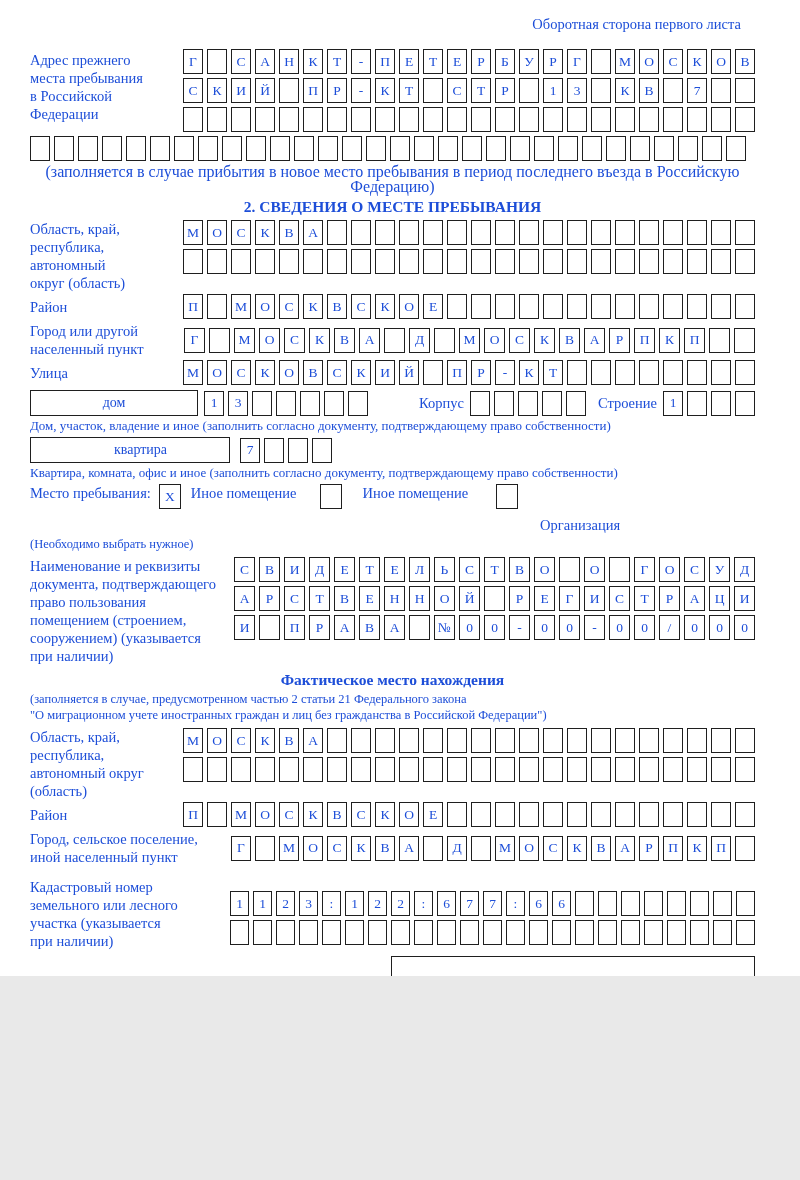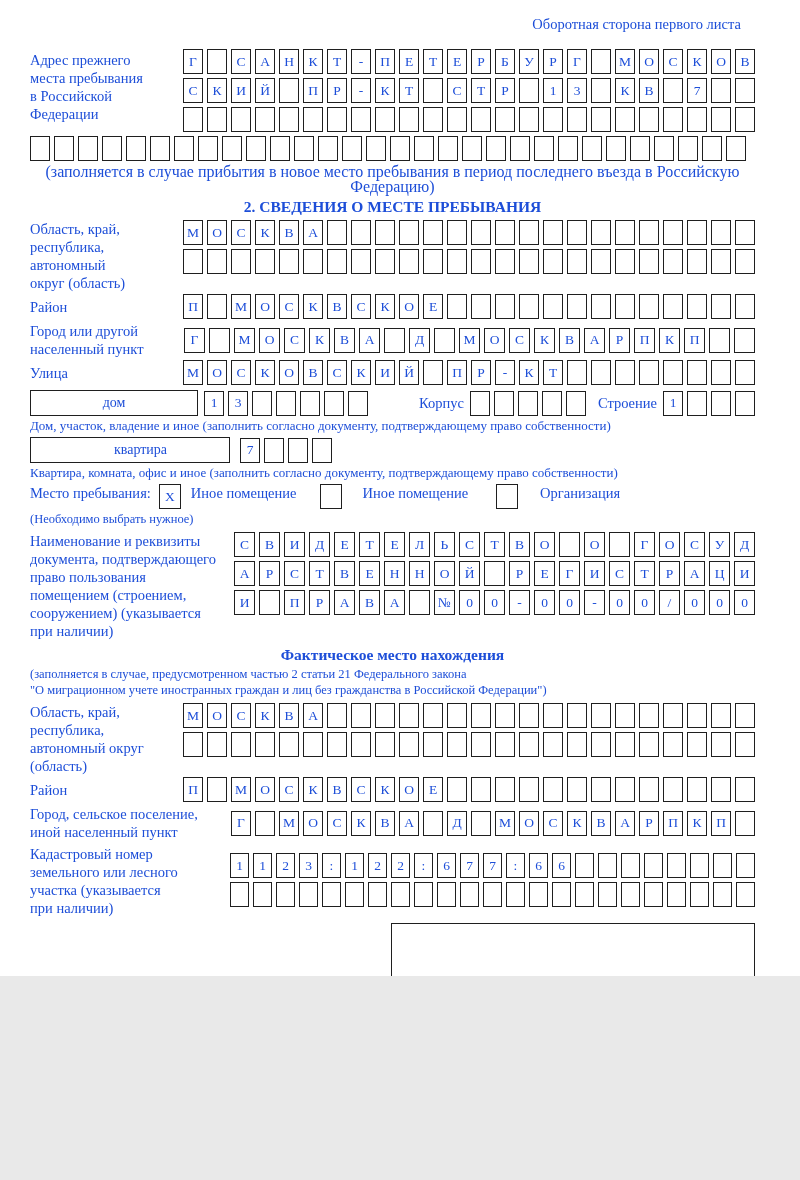--- a/index.html
+++ b/index.html
@@ -371,21 +371,21 @@
   </div>
   <div class="caption">Квартира, комната, офис и иное (заполнить согласно документу, подтверждающему право собственности)</div>
 
   <div style="display:flex; align-items:flex-start; margin-top:4px;">
     <span class="flabel">Место пребывания:</span>
     <span class="cell" style="width:22px; margin-left:8px;">X</span>
     <span class="flabel" style="margin-left:10px;">Иное помещение</span>
     <span class="cell" style="width:22px; margin-left:24px;"></span>
     <span class="flabel" style="margin-left:20px;">Иное помещение</span>
     <span class="cell" style="width:22px; margin-left:28px;"></span>
-    <span class="flabel" style="margin-left:22px;">Организация</span>
+    <span class="flabel" style="margin-left:22px;margin-top:32px;">Организация</span>
   </div>
   <div class="small-note" style="padding-right:120px; margin-top:2px;">(Необходимо выбрать нужное)</div>
 
   <div class="frow" style="margin-top:5px;">
     <div class="flabel" style="width:205px;">
       <span>Наименование и реквизиты</span>
       <span>документа, подтверждающего</span>
       <span>право пользования</span>
       <span>помещением (строением,</span>
       <span>сооружением) (указывается</span>
@@ -587,21 +587,21 @@
         <span class="cell">В</span>
         <span class="cell">А</span>
         <span class="cell">Р</span>
         <span class="cell">П</span>
         <span class="cell">К</span>
         <span class="cell">П</span>
         <span class="cell"></span>
       </div>
   </div>
 
-  <div class="frow" style="margin-top:4px;">
+  <div class="frow" style="margin-top:12px;align-items:center;">
     <div class="flabel" style="width:205px;">
       <span>Кадастровый номер</span>
       <span>земельного или лесного</span>
       <span>участка (указывается</span>
       <span>при наличии)</span>
     </div>
     <div class="col" style="margin-top:8px;">
       <div class="cells w19">
           <span class="cell">1</span>
           <span class="cell">1</span>

